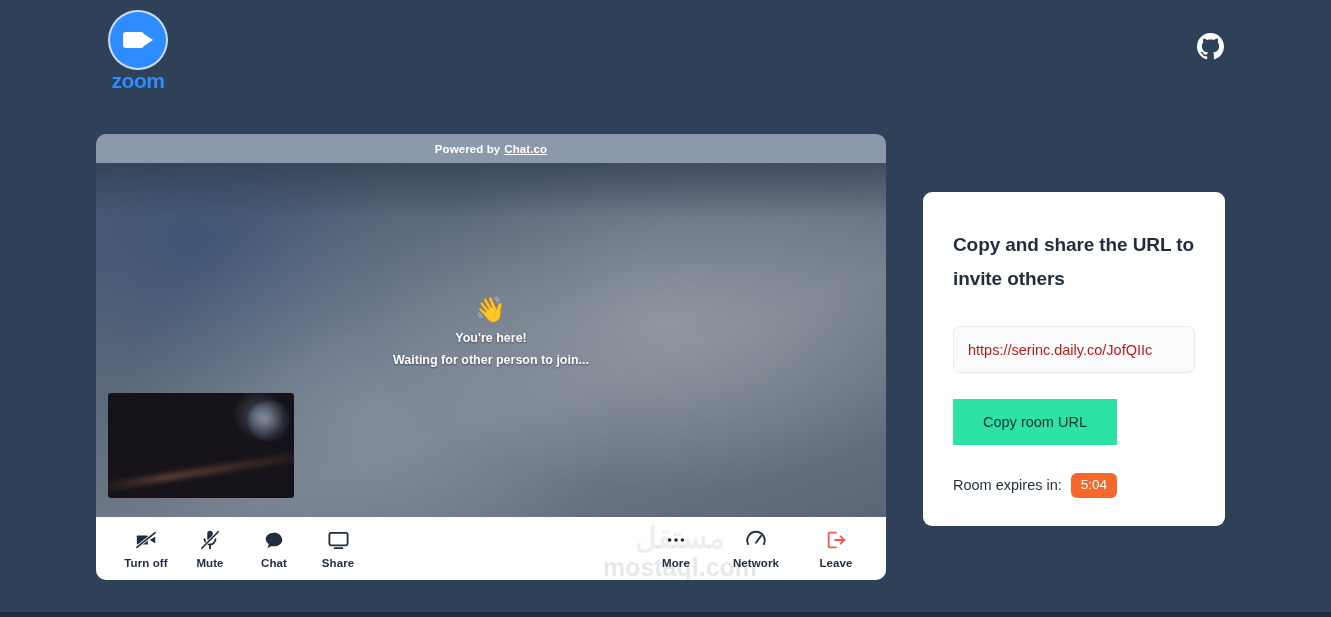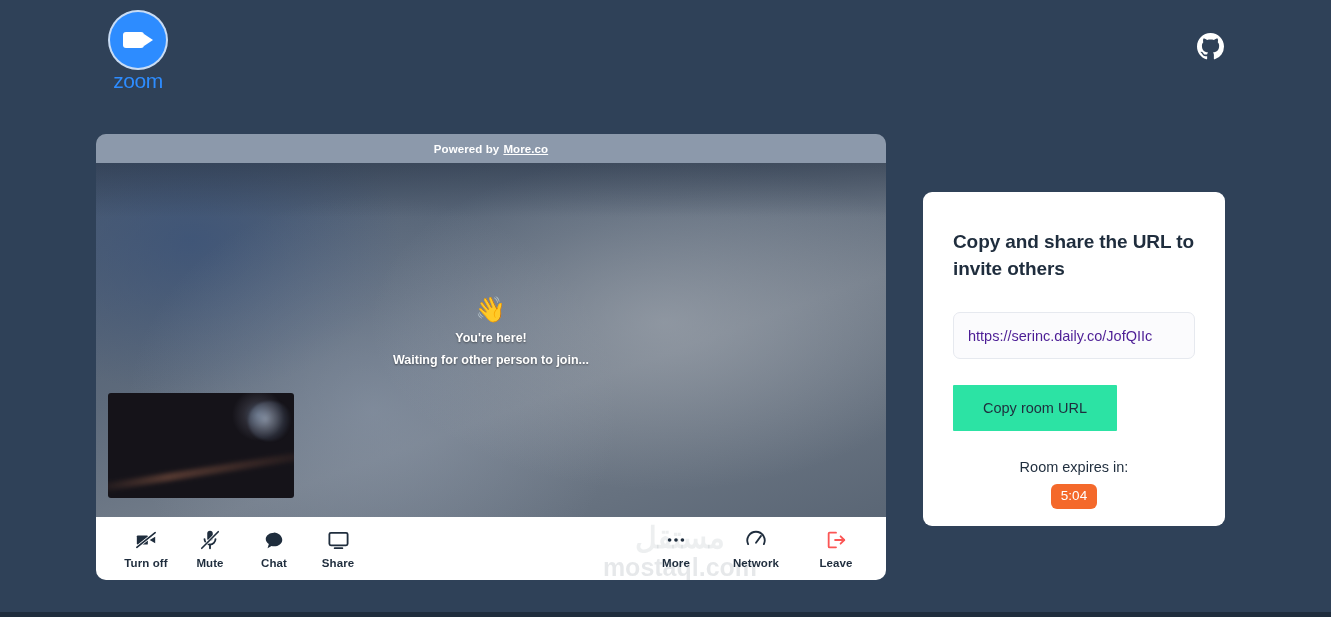--- a/index.html
+++ b/index.html
@@ -49,21 +49,21 @@
   .zoom-badge .cam-lens {
     position: absolute;
     left: 34px; top: 22px;
     width: 0; height: 0;
     border-top: 6px solid transparent;
     border-bottom: 6px solid transparent;
     border-left: 9px solid #ffffff;
   }
   .zoom-word {
     font-size: 21px;
-    font-weight: 400;
+    font-weight: 700;
     color: #2d8cff;
     letter-spacing: -0.5px;
     margin-top: 1px;
   }
 
   .github-icon {
     position: absolute;
     right: 107px; top: 33px;
     width: 27px; height: 27px;
     color: #ffffff;
@@ -240,31 +240,31 @@
     left: 923px; top: 192px;
     width: 302px; height: 334px;
     background: #ffffff;
     border-radius: 9px;
     padding: 36px 30px 0 30px;
   }
   .invite-title {
     font-size: 19px;
     font-weight: 700;
     color: #1f2d3d;
-    line-height: 27px;
+    line-height: 34px;
     letter-spacing: -0.1px;
   }
   .url-field {
     margin-top: 30px;
     width: 242px;
     height: 47px;
     border: 1px solid #e6e9ef;
     border-radius: 7px;
     background: #fbfbfd;
-    color: #4c1d95;
+    color: #b91c1c;
     font-family: "Liberation Sans", sans-serif;
     font-size: 14.5px;
     padding: 0 14px;
     outline: none;
     overflow: hidden;
     white-space: nowrap;
     text-overflow: clip;
   }
   .copy-btn {
     margin-top: 26px;
@@ -276,21 +276,20 @@
     color: #1f2d3d;
     font-family: "Liberation Sans", sans-serif;
     font-size: 14.5px;
     cursor: pointer;
   }
   .expiry-row {
     margin-top: 28px;
     display: flex;
     align-items: center;
     gap: 9px;
-    flex-direction: column;
   }
   .expiry-label {
     font-size: 14.5px;
     color: #1f2d3d;
   }
   .expiry-badge {
     background: #f4692b;
     color: #ffffff;
     font-size: 13.5px;
     font-weight: 500;
@@ -313,21 +312,21 @@
 <div class="github-icon">
   <svg viewBox="0 0 16 16" fill="currentColor" aria-hidden="true">
     <path d="M8 0C3.58 0 0 3.58 0 8c0 3.54 2.29 6.53 5.47 7.59.4.07.55-.17.55-.38 0-.19-.01-.82-.01-1.49-2.01.37-2.53-.49-2.69-.94-.09-.23-.48-.94-.82-1.13-.28-.15-.68-.52-.01-.53.63-.01 1.08.58 1.23.82.72 1.21 1.87.87 2.33.66.07-.52.28-.87.51-1.07-1.78-.2-3.64-.89-3.64-3.95 0-.87.31-1.59.82-2.15-.08-.2-.36-1.02.08-2.12 0 0 .67-.21 2.2.82.64-.18 1.32-.27 2-.27s1.36.09 2 .27c1.53-1.04 2.2-.82 2.2-.82.44 1.1.16 1.92.08 2.12.51.56.82 1.27.82 2.15 0 3.07-1.87 3.75-3.65 3.95.29.25.54.73.54 1.48 0 1.07-.01 1.93-.01 2.2 0 .21.15.46.55.38A8.01 8.01 0 0 0 16 8c0-4.42-3.58-8-8-8z"></path>
   </svg>
 </div>
 
 <div class="call-frame">
 
   <div class="call-header">
     <span>Powered by</span>
-    <span class="daily-link">More.co</span>
+    <span class="daily-link">Chat.co</span>
   </div>
 
   <div class="video-stage">
     <div class="waiting-block">
       <span class="wave-emoji">👋</span>
       <div class="waiting-line1">You're here!</div>
       <div class="waiting-line2">Waiting for other person to join...</div>
     </div>
 
     <div class="self-view">

